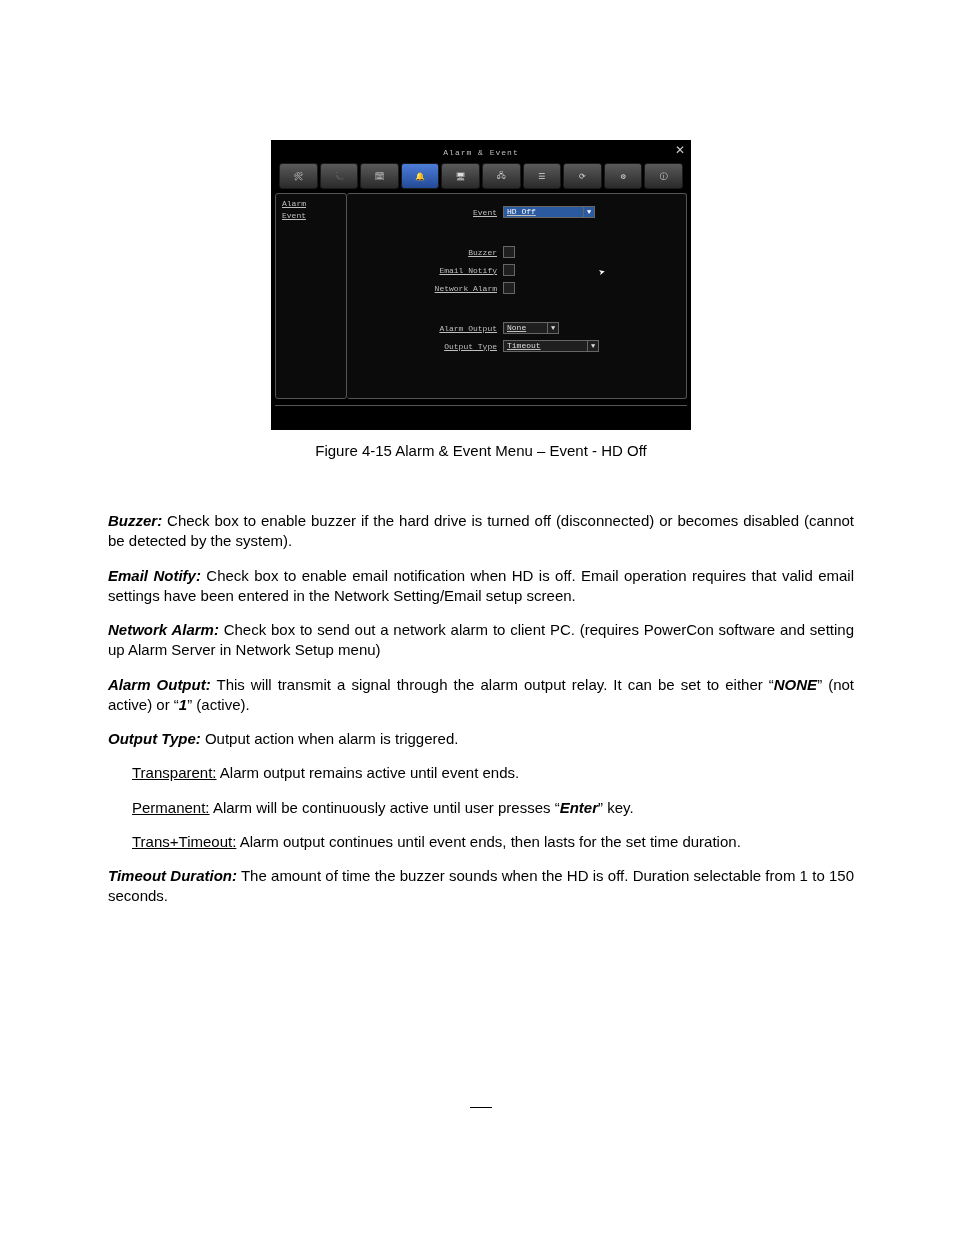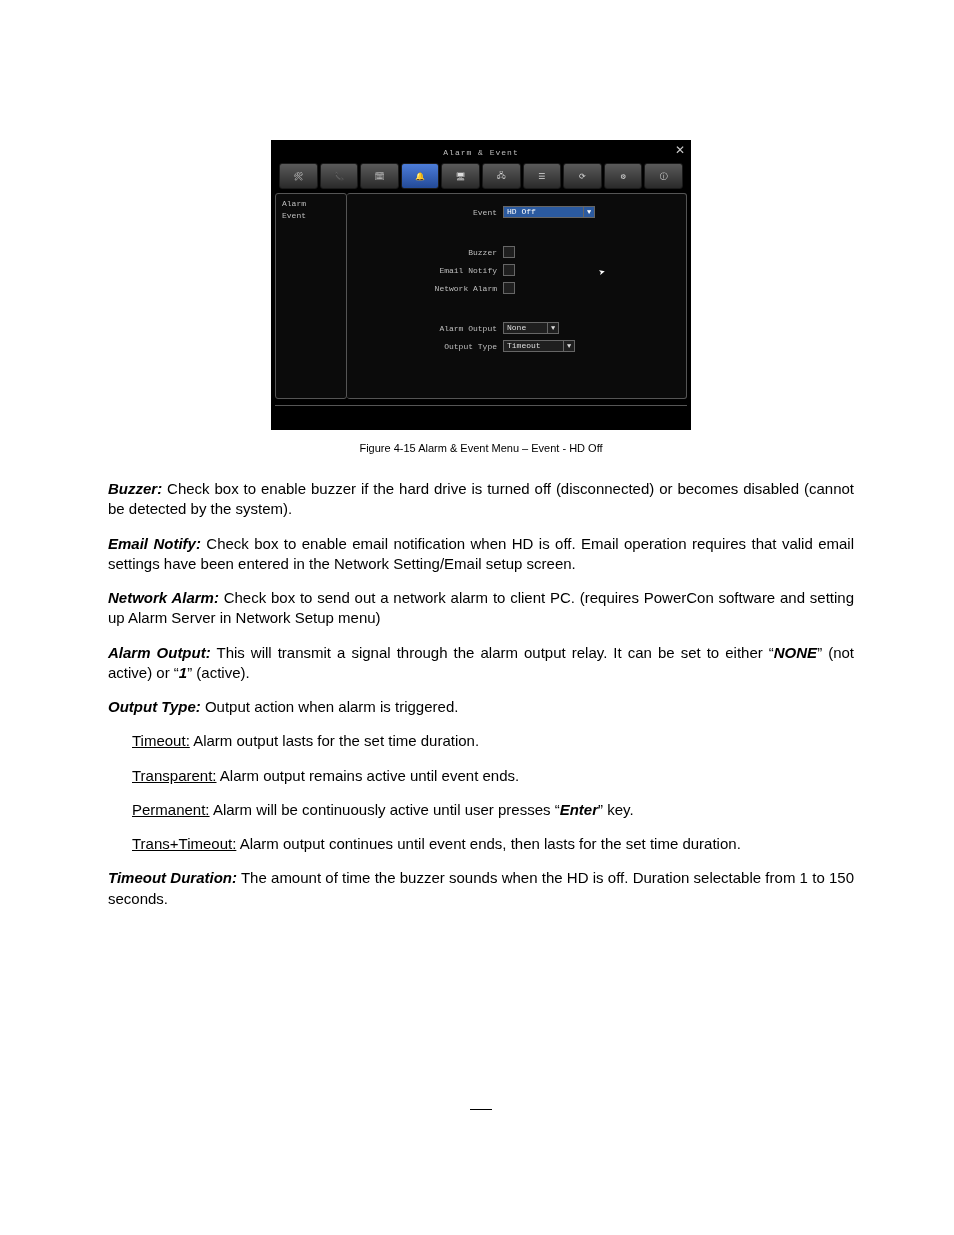--- a/index.html
+++ b/index.html
@@ -58,21 +58,21 @@
     flex: 1;
     height: 26px;
     background: linear-gradient(180deg,#5a5a5a,#2a2a2a);
     border: 1px solid #1a1a1a;
     border-radius: 3px;
     box-sizing: border-box;
     display:flex; align-items:center; justify-content:center;
     color:#ddd;
   }
   .tbtn.active { background: linear-gradient(180deg,#4d7dd9,#234a97); }
-  .body-row { display:flex; }
+  .body-row { display:flex;text-decoration:underline; }
   .sidebar {
     width: 72px;
     border: 1px solid #555;
     border-radius: 3px;
     box-sizing: border-box;
     padding: 4px 6px;
     min-height: 206px;
     background: #0b0b0b;
   }
   .sidebar div { line-height: 12px; }
@@ -136,22 +136,22 @@
     font-size:11px;
     transform: rotate(-15deg);
   }
   .pagebar {
     height: 6px;
     border-top:1px solid #555;
     margin-top:6px;
   }
   .caption {
     text-align:center;
-    font-size: 11px;
-    margin-bottom: 25px;
+    font-size: 15px;
+    margin-bottom: 52px;
   }
   
   p.para { margin: 0 0 14px 0; line-height: 1.35; text-align: justify; }
   p.sub { margin: 0 0 14px 24px; line-height: 1.35; }
   .u { text-decoration: underline; }
   .b { font-weight: bold; font-style: italic; }
   .footer-rule {
     width: 22px;
     border-top: 1px solid #000;
     margin: 200px auto 0 auto;
@@ -231,21 +231,21 @@
 
           <div class="field">
             <div class="lbl">Alarm Output</div>
             <div class="sel" style="width:56px;">
               <span>None</span>
               <span class="arrow">▼</span>
             </div>
           </div>
           <div class="field">
             <div class="lbl">Output Type</div>
-            <div class="sel" style="width:72px;">
+            <div class="sel" style="width:96px;">
               <span>Timeout</span>
               <span class="arrow">▼</span>
             </div>
           </div>
 
           <span class="cursor">➤</span>
         </div>
       </div>
       <div class="pagebar"></div>
     </div>
@@ -266,23 +266,20 @@
   </p>
 
   <p class="para">
     <span class="b">Alarm Output:</span><span> This will transmit a signal through the alarm output relay. It can be set to either “</span><span class="b">NONE</span><span>” (not active) or “</span><span class="b">1</span><span>” (active).</span>
   </p>
 
   <p class="para">
     <span class="b">Output Type:</span><span> Output action when alarm is triggered.</span>
   </p>
 
-  <p class="sub">
-    <span class="u">Timeout:</span><span> Alarm output lasts for the set time duration.</span>
-  </p>
 
   <p class="sub">
     <span class="u">Transparent:</span><span> Alarm output remains active until event ends.</span>
   </p>
 
   <p class="sub">
     <span class="u">Permanent:</span><span> Alarm will be continuously active until user presses “</span><span class="b">Enter</span><span>” key.</span>
   </p>
 
   <p class="sub">

